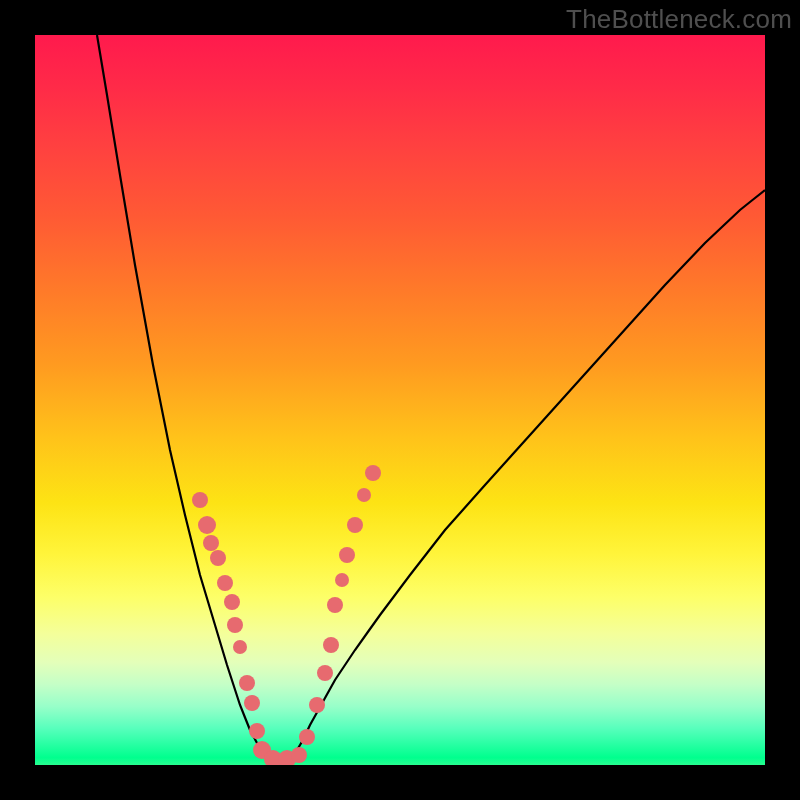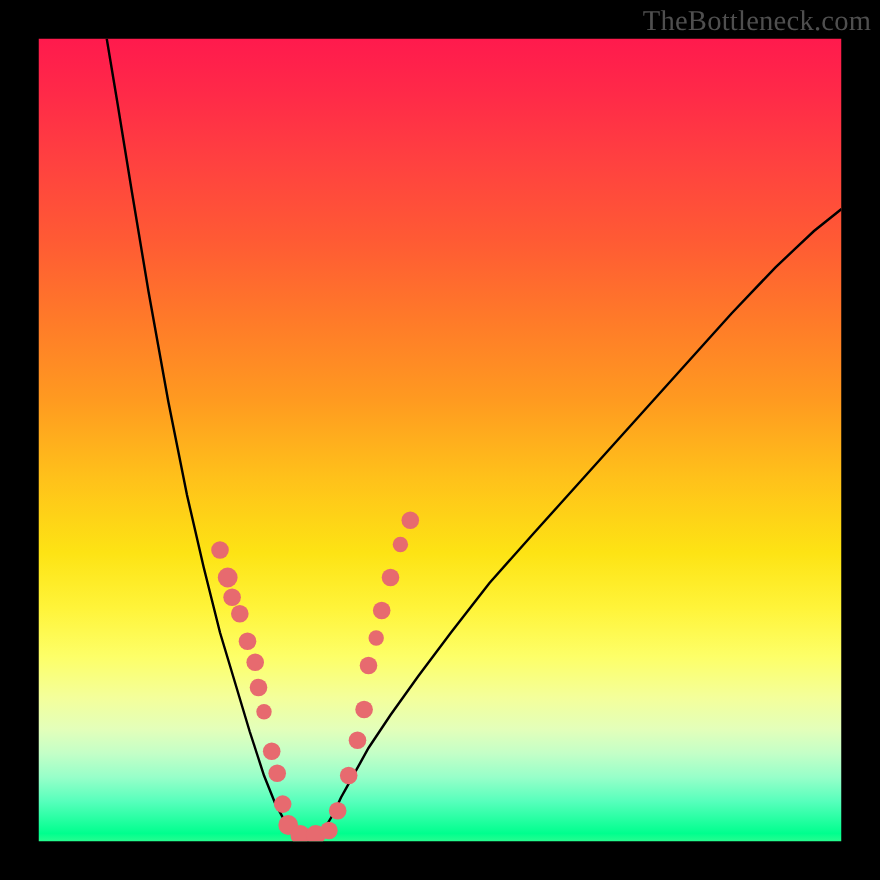--- a/index.html
+++ b/index.html
@@ -19,21 +19,20 @@
   }
   .watermark {
     position: absolute;
     top: 4px;
     right: 8px;
     color: #4f4f4f;
     font-size: 26px;
     font-weight: 500;
     letter-spacing: 0.2px;
     z-index: 10;
-    font-family: Liberation Serif, serif;
   }
   .plot-frame {
     position: absolute;
     left: 35px;
     top: 35px;
     width: 730px;
     height: 730px;
     overflow: hidden;
   }
   .gradient {

